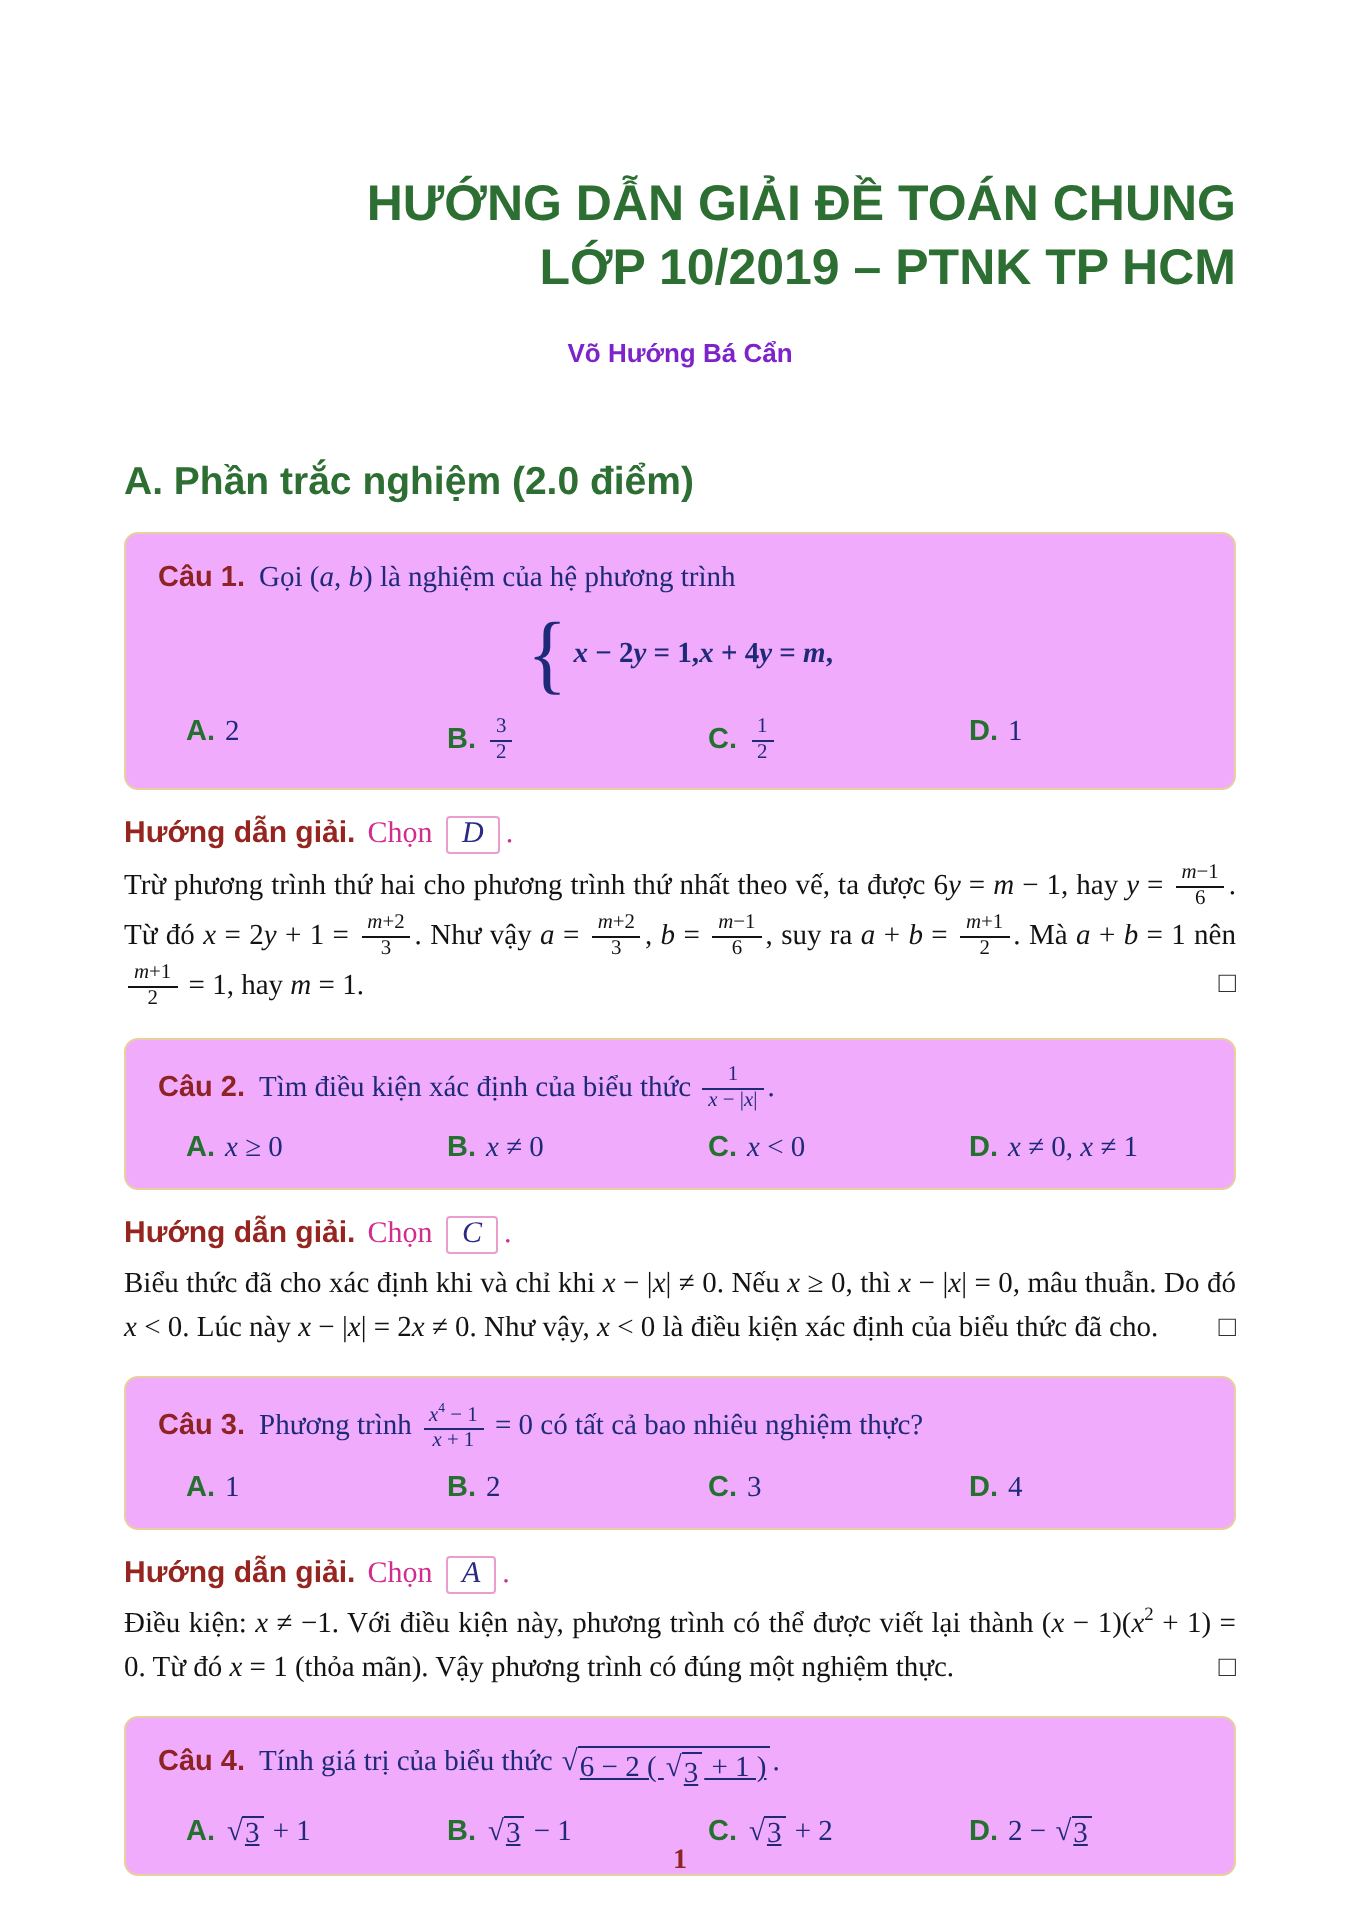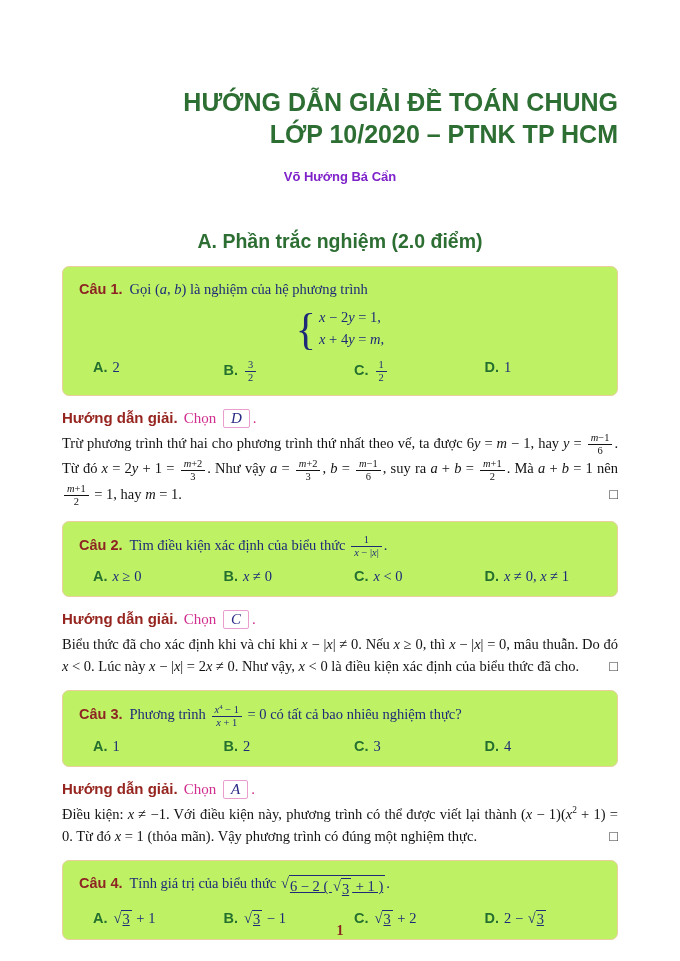--- a/index.html
+++ b/index.html
@@ -19,37 +19,37 @@
     color:#2d6e33;
   }
   .author{
     margin-top:19px;text-align:center;
     font-family:"Liberation Sans",sans-serif;
     font-size:13px;font-weight:bold;color:#7e22c9;
   }
   .section{
     margin:46px 0 0;
     font-family:"Liberation Sans",sans-serif;
-    font-size:19.5px;font-weight:bold;color:#2d6e33;text-align:center;
+    font-size:19.5px;font-weight:bold;color:#2d6e33;
   }
   .qbox{
     border:1px solid #e7cf9e;border-radius:7px;
-    background:#bef264;
+    background:#f0abfc;
     padding:9px 16px 11px;
     margin:13px 0 0;
     color:#1e2a78;
   }
   .qline{margin:3px 0;line-height:1.5;}
   .qlabel{
     font-family:"Liberation Sans",sans-serif;
     font-weight:bold;color:#8e2323;margin-right:7px;
   }
   .system{display:flex;justify-content:center;align-items:center;margin:6px 0 4px;}
   .brace{font-size:42px;line-height:1;font-weight:400;margin-right:3px;transform:scaleY(1.05);}
-  .syscol{display:flex;flex-direction:column;line-height:1.5;}
+  .syscol{display:flex;flex-direction:row;line-height:1.5;font-weight:bold;}
   .opts{display:flex;margin-top:9px;}
   .opt{flex:1;padding-left:14px;box-sizing:border-box;white-space:nowrap;}
   .olabel{
     font-family:"Liberation Sans",sans-serif;
     font-weight:bold;color:#25702f;margin-right:5px;
   }
   .solhead{margin:13px 0 4px;font-size:15px;}
   .sollabel{
     font-family:Liberation Sans, sans-serif;
     font-weight:bold;color:#96251f;margin-right:6px;
@@ -79,21 +79,21 @@
     text-align:center;color:#8e2323;font-weight:bold;font-size:14px;
   }
 </style>
 </head>
 <body>
 
 <div class="page">
 
   <h1 class="title">
     <span>HƯỚNG DẪN GIẢI ĐỀ TOÁN CHUNG</span><br>
-    <span>LỚP 10/2020 – PTNK TP HCM</span>
+    <span>LỚP 10/2019 – PTNK TP HCM</span>
   </h1>
 
   <div class="author">Võ Hướng Bá Cẩn</div>
 
   <h2 class="section">A. Phần trắc nghiệm (2.0 điểm)</h2>
 
   <div class="qbox">
     <p class="qline">
       <b class="qlabel">Câu 1.</b><span>Gọi (<span class="mi">a</span>, <span class="mi">b</span>) là nghiệm của hệ phương trình</span>
     </p>

